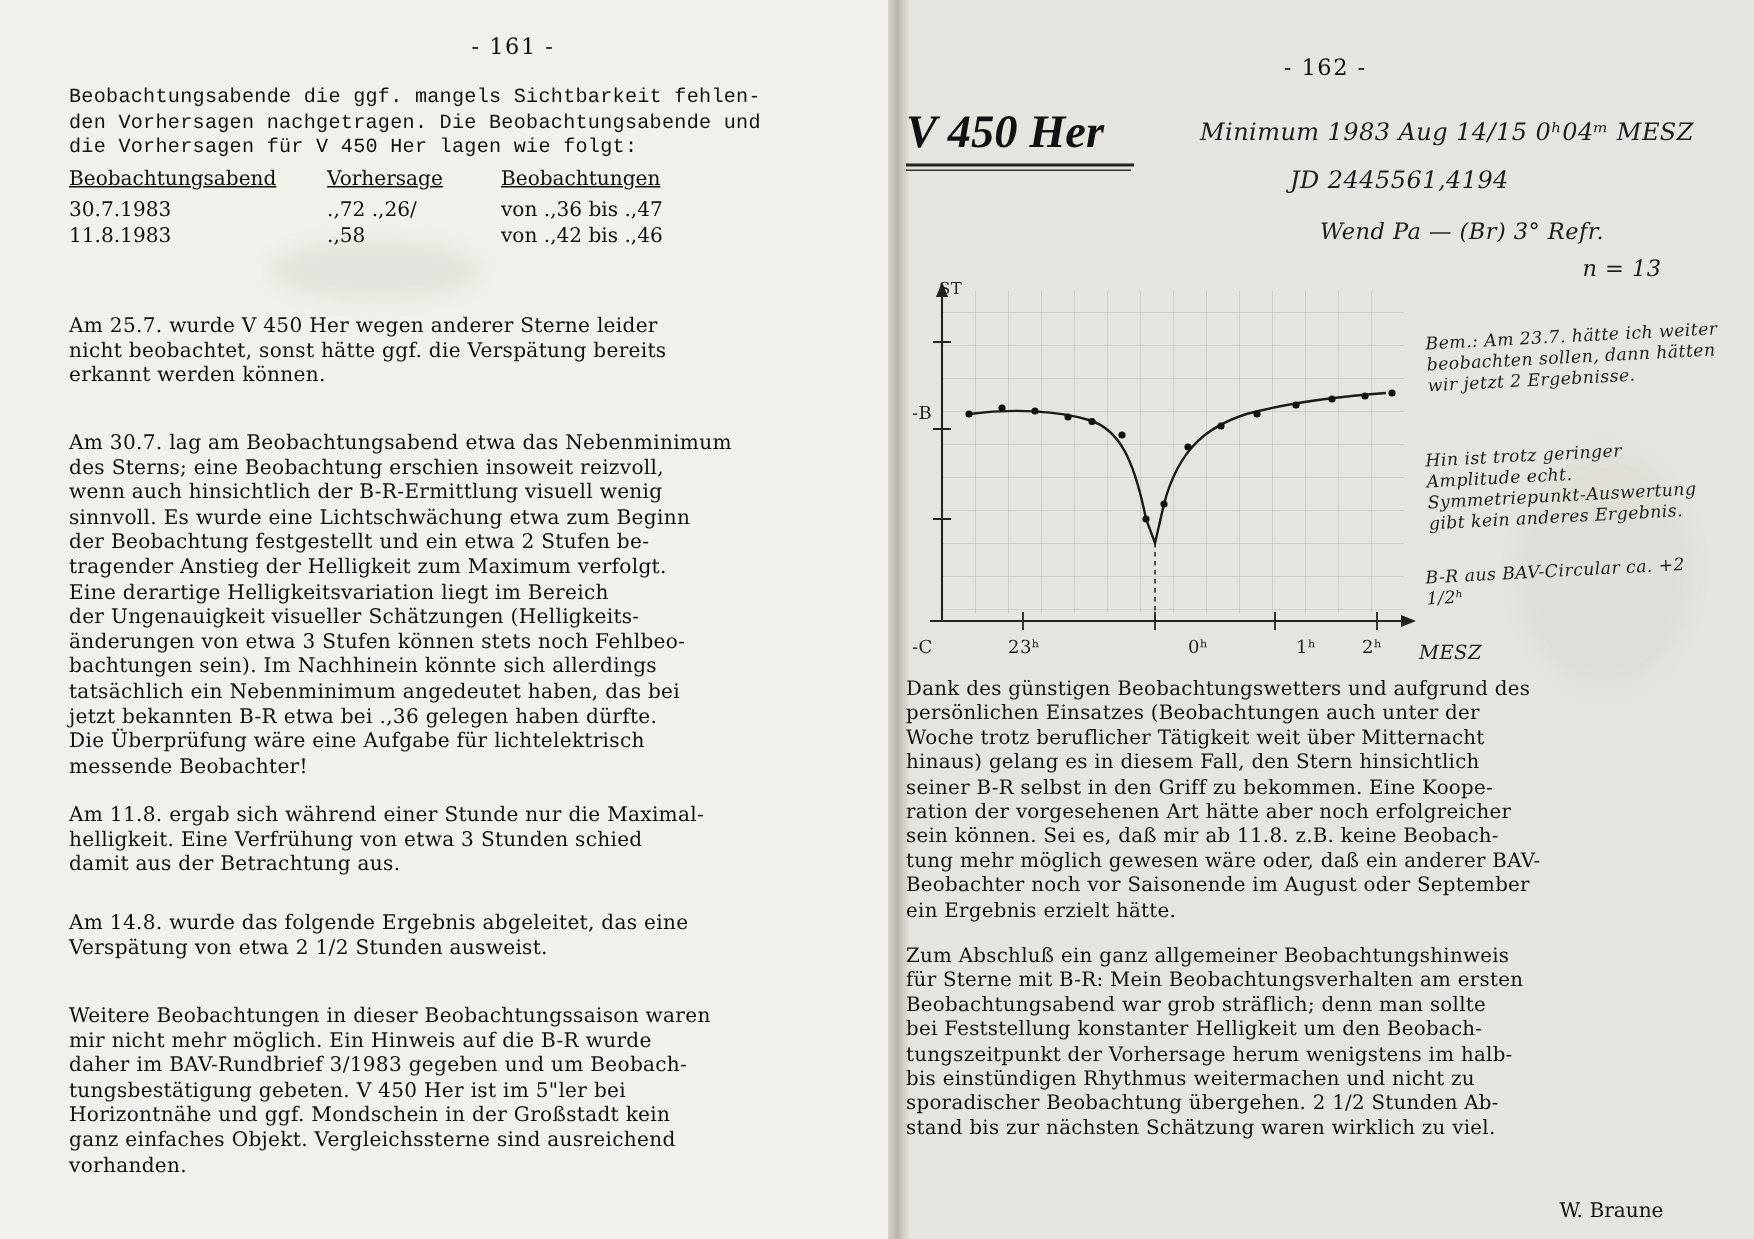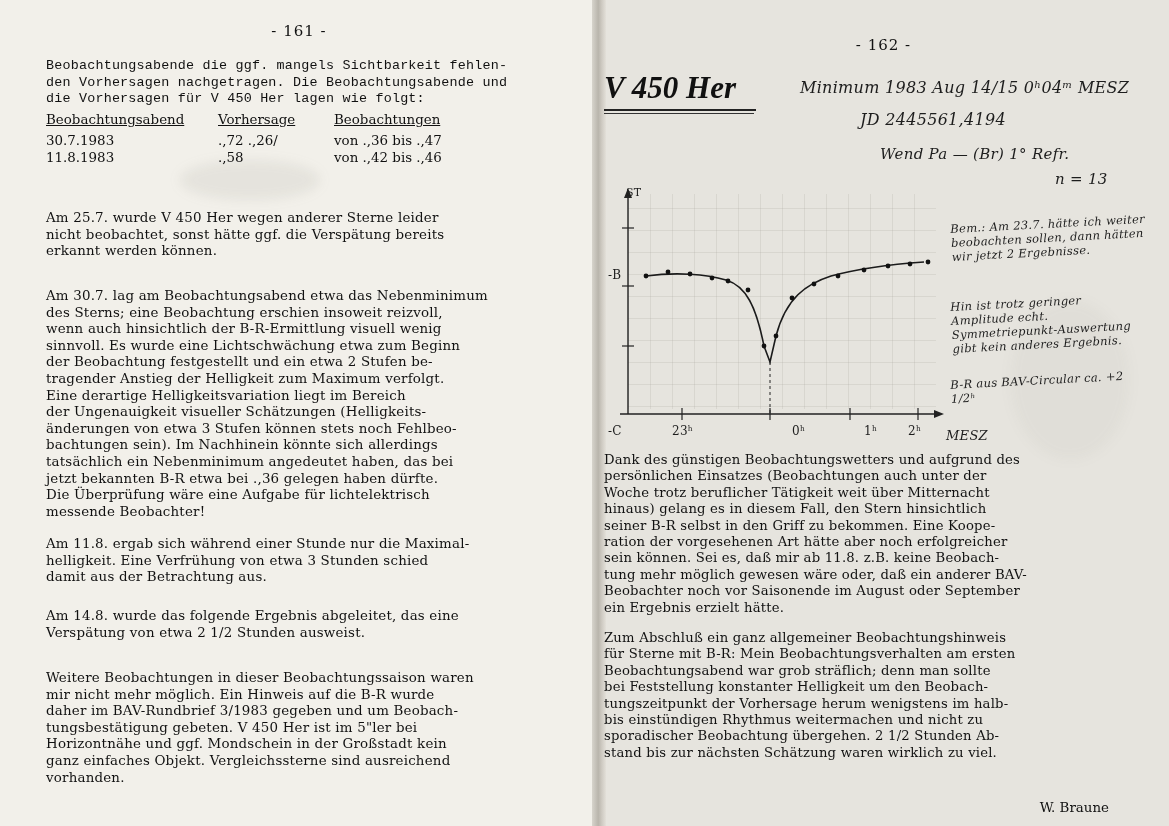--- a/index.html
+++ b/index.html
@@ -14,21 +14,21 @@
   
   .page{position:absolute;top:0;bottom:0;}
   .left-page{left:0;width:598px;background:#f2f0ea;}
   .right-page{left:598px;width:571px;background:#e6e4de;}
   .gutter{position:absolute;left:592px;top:0;width:14px;height:826px;
     background:linear-gradient(to right,#d7d4cc,#b9b5ac 45%,#cecac2 70%,#e3e0d9);}
   .edge-left{position:absolute;left:0;top:0;width:9px;height:826px;
     background:linear-gradient(to right,#bab6ad,#e9e7e1);}
 
   .pnum{text-align:center;font-size:15px;letter-spacing:1px;}
-  .lp-num{position:absolute;left:0;width:598px;top:22px;}
+  .lp-num{position:absolute;left:0;width:598px;top:22px;padding-left:43px;}
   .rp-num{position:absolute;left:598px;width:571px;top:36px;}
 
   .body-text{
     position:absolute;
     font-size:13.4px;
     line-height:16.6px;
     letter-spacing:0.2px;
     white-space:pre-wrap;
   }
   .lcol{left:46px;top:58px;width:520px;}
@@ -135,21 +135,21 @@
 vorhanden.</div>
 
 <div class="title-box">
   <div class="title-txt">V 450 Her</div>
   <div class="title-rule"></div>
   <div class="title-rule2"></div>
 </div>
 
 <div class="hw" style="left:800px;top:78px;width:340px;font-size:16px;">Minimum 1983 Aug 14/15  0ʰ04ᵐ MESZ</div>
 <div class="hw" style="left:860px;top:110px;width:300px;font-size:16px;">JD 2445561,4194</div>
-<div class="hw" style="left:880px;top:145px;width:280px;font-size:15px;">Wend Pa — (Br)   1° Refr.</div>
+<div class="hw" style="left:880px;top:145px;width:280px;font-size:15px;">Wend Pa — (Br)   3° Refr.</div>
 <div class="hw" style="left:1055px;top:170px;width:100px;font-size:15px;">n = 13</div>
 
 <div class="hw hw-note" style="left:950px;top:222px;width:196px;">Bem.: Am 23.7. hätte ich weiter beobachten sollen, dann hätten wir jetzt 2 Ergebnisse.</div>
 <div class="hw hw-note" style="left:950px;top:300px;width:196px;">Hin ist trotz geringer Amplitude echt. Symmetriepunkt-Auswertung gibt kein anderes Ergebnis.</div>
 <div class="hw hw-note" style="left:950px;top:378px;width:196px;">B-R aus BAV-Circular ca. +2 1/2ʰ</div>
 
 <div class="chart">
   <svg width="340" height="245" viewBox="0 0 340 245">
     <defs>
       <pattern id="grid" width="22" height="22" patternUnits="userSpaceOnUse">

